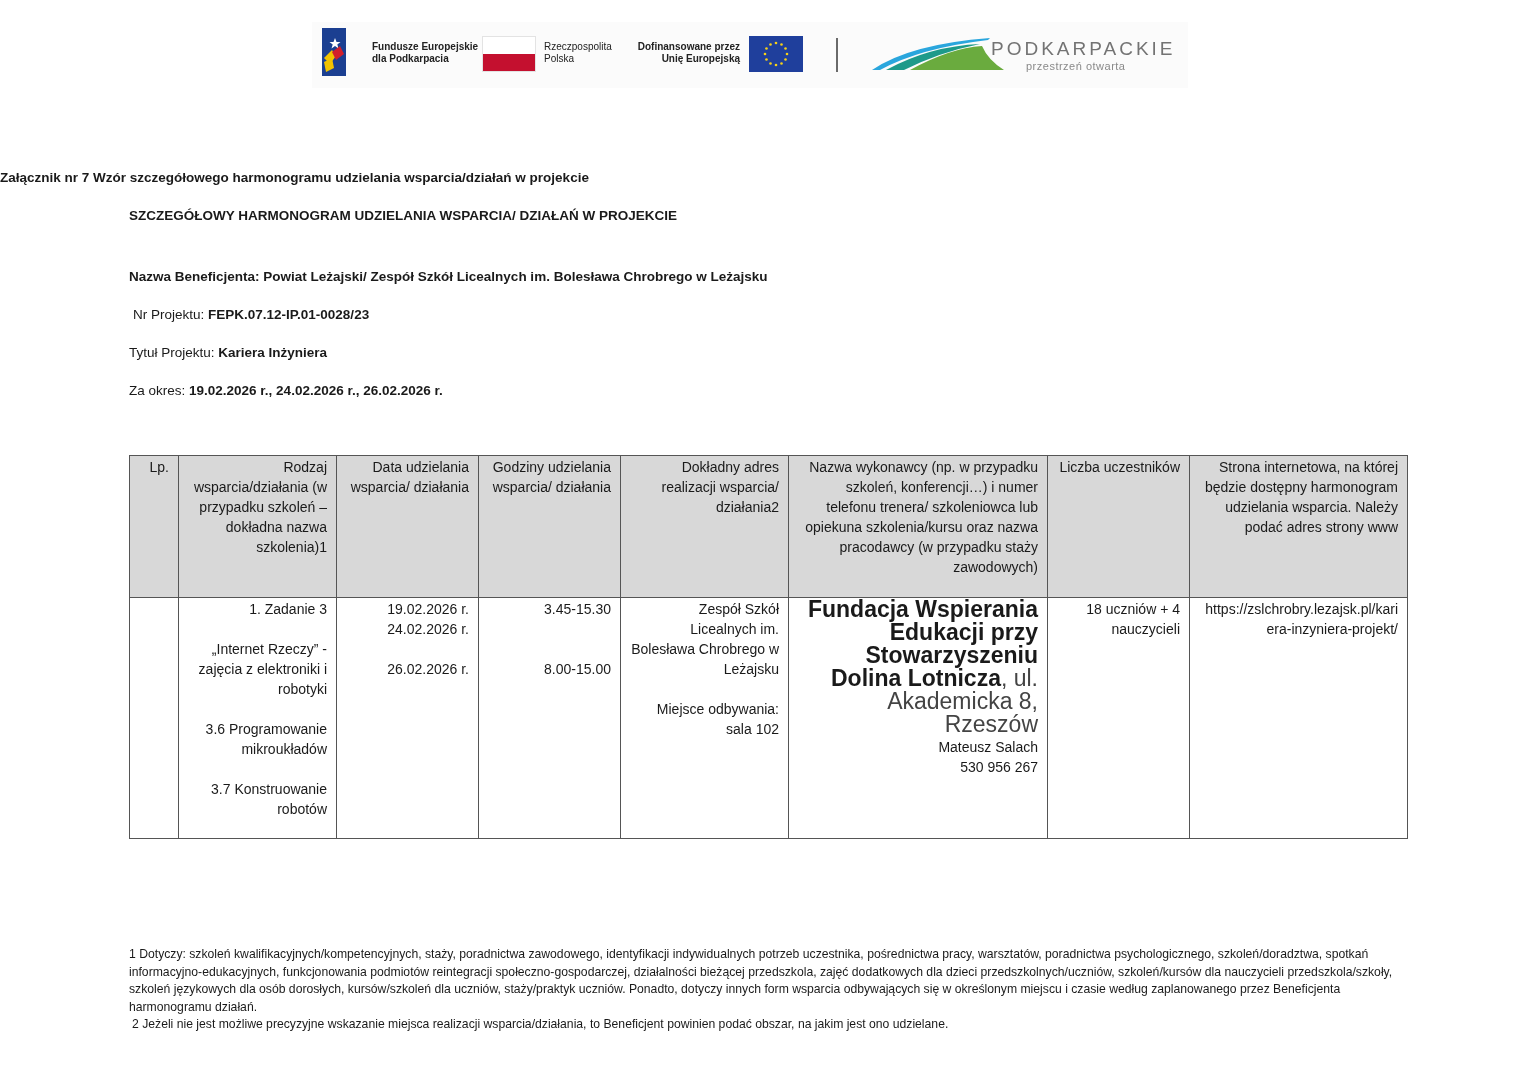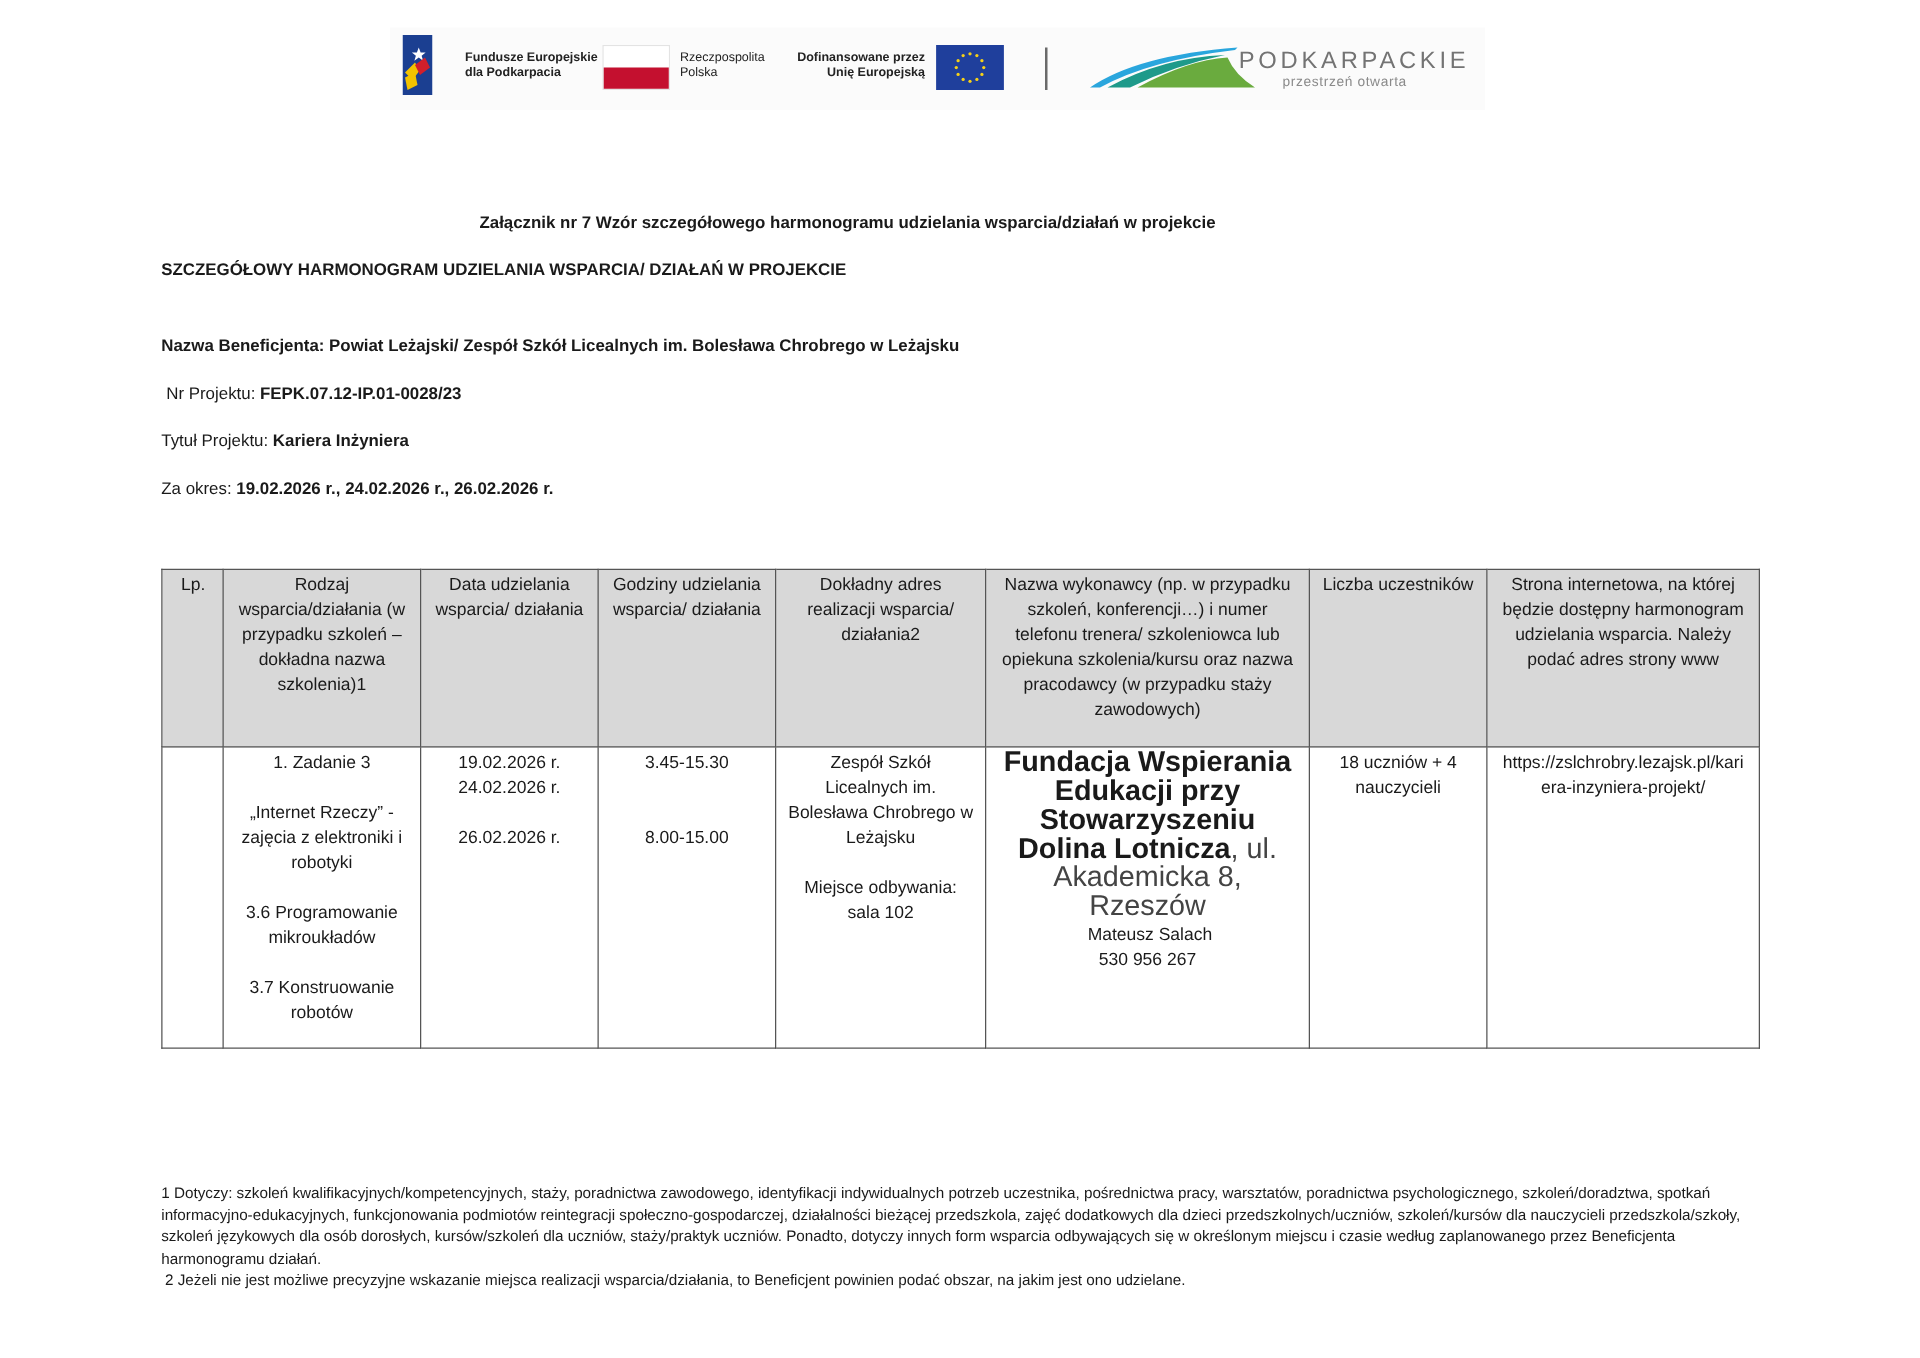--- a/index.html
+++ b/index.html
@@ -17,30 +17,30 @@
   .eu-text { position: absolute; left: 322px; top: 19px; width: 106px; text-align: right; font-size: 10px; line-height: 12px; color: #222; font-weight: bold; }
   .eu-flag { position: absolute; left: 437px; top: 14px; width: 54px; height: 36px; background: #1f3f9c; }
   .divider-v { position: absolute; left: 524px; top: 16px; width: 2px; height: 34px; background: #6a6a6a; }
   .podk-logo { position: absolute; left: 558px; top: 12px; width: 134px; height: 38px; }
   .podk-name { position: absolute; left: 679px; top: 16px; font-size: 19px; letter-spacing: 3px; color: #737373; }
   .podk-sub { position: absolute; left: 714px; top: 38px; font-size: 11px; letter-spacing: 0.5px; color: #8a8a8a; }
 
   
   .t { position: absolute; font-family: "Liberation Sans", sans-serif; font-size: 13.5px; white-space: nowrap; }
   .b { font-weight: bold; }
-  #annex-title { left: 0; width: 1356px; top: 170px; text-align: center; font-weight: bold; padding-left: 0; }
+  #annex-title { left: 0; width: 1356px; top: 170px; font-weight: bold; padding-left: 0; }
   #main-heading { left: 129px; top: 208px; font-weight: bold; }
   #beneficiary { left: 129px; top: 269px; font-weight: bold; }
   #project-no { left: 133px; top: 307px; text-align: center; }
   #project-title { left: 129px; top: 345px; }
   #period { left: 129px; top: 383px; }
 
   
   .tbl { position: absolute; left: 129px; top: 455px; width: 1278px; border-collapse: collapse; table-layout: fixed; font-size: 14px; line-height: 20px; }
-  .tbl td, .tbl th { border: 1.5px solid #555; vertical-align: top; text-align: center; font-weight: normal; padding: 1px 9px 0 9px; }
+  .tbl td, .tbl th { border: 1.5px solid #555; vertical-align: top; text-align: right; font-weight: normal; padding: 1px 9px 0 9px; }
   .tbl thead th { background: #d8d8d8; height: 142px; }
   .tbl tbody td { height: 241px; }
   .tbl .lp { padding-left: 10px; }
   .cell-line { display: block; white-space: pre-wrap; }
   .gap { display: block; height: 20px; }
   .serif { font-family: Liberation Sans, sans-serif; font-size: 23px; line-height: 21px; }
   .serif-b { font-weight: bold; color: #1a1a1a; }
   .serif-n { color: #444; }
   .url { word-break: break-all; }
 

